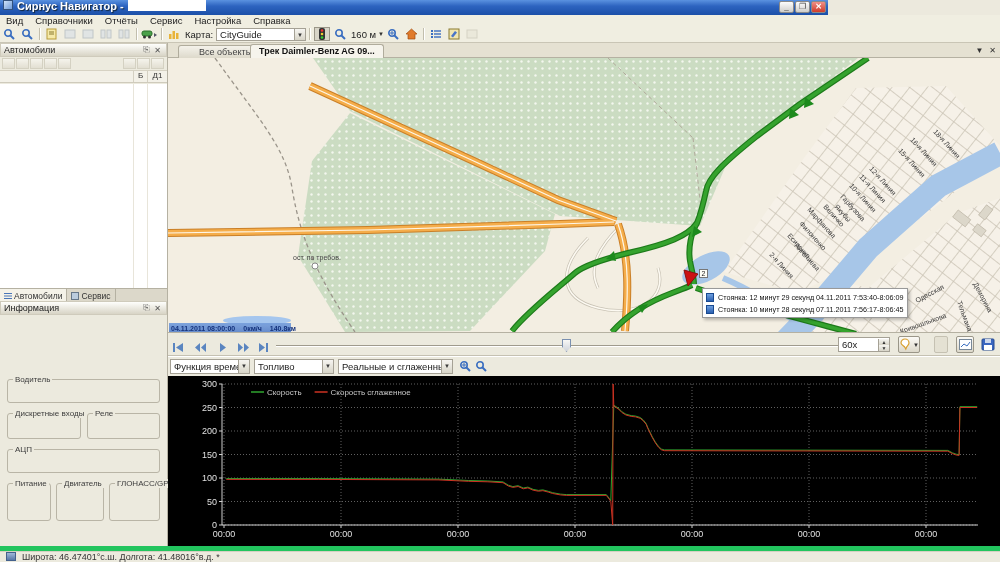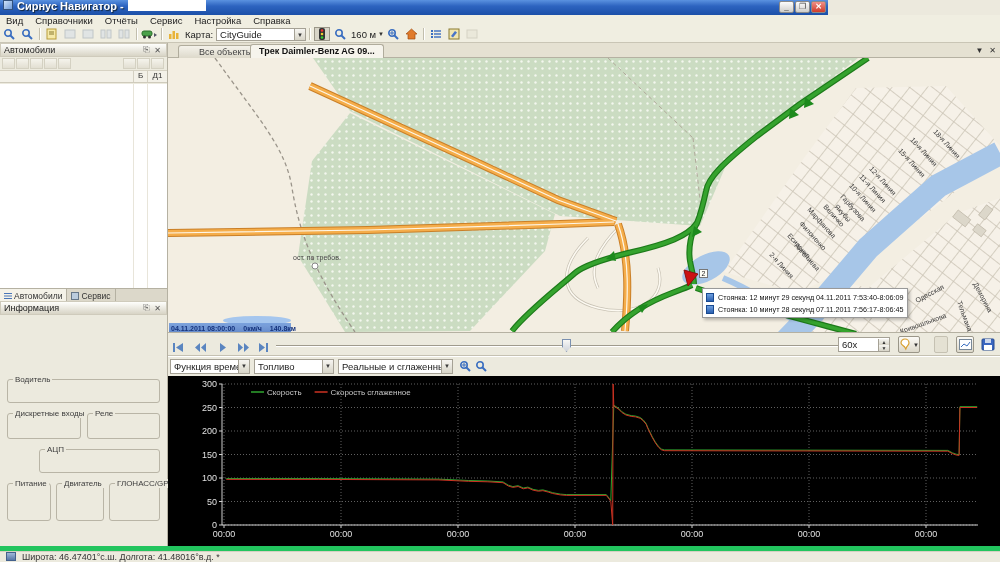--- a/index.html
+++ b/index.html
@@ -308,21 +308,21 @@
     <div id="info-body">
       <div class="gbox" style="left:7px;top:64px;right:7px;height:24px;">
         <span class="glabel">Водитель</span>
       </div>
       <div class="gbox" style="left:7px;top:98px;width:74px;height:26px;">
         <span class="glabel">Дискретные входы</span>
       </div>
       <div class="gbox" style="left:87px;top:98px;right:7px;height:26px;">
         <span class="glabel">Реле</span>
       </div>
-      <div class="gbox" style="left:7px;top:134px;right:7px;height:24px;margin-left:32px;">
+      <div class="gbox" style="left:7px;top:134px;right:7px;height:24px;">
         <span class="glabel">АЦП</span>
       </div>
       <div class="gbox" style="left:7px;top:168px;width:44px;height:38px;">
         <span class="glabel">Питание</span>
       </div>
       <div class="gbox" style="left:56px;top:168px;width:48px;height:38px;">
         <span class="glabel">Двигатель</span>
       </div>
       <div class="gbox" style="left:109px;top:168px;right:7px;height:38px;">
         <span class="glabel">ГЛОНАСС/GPS</span>

